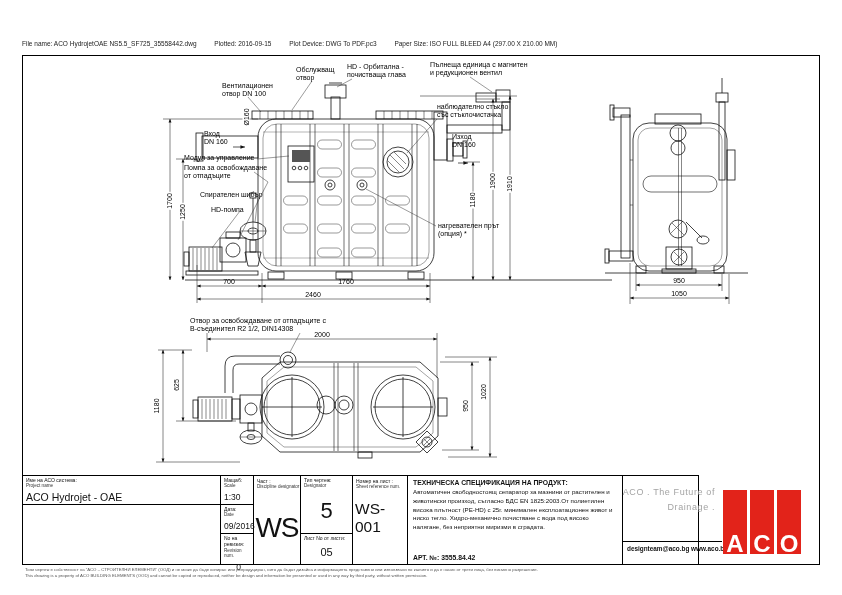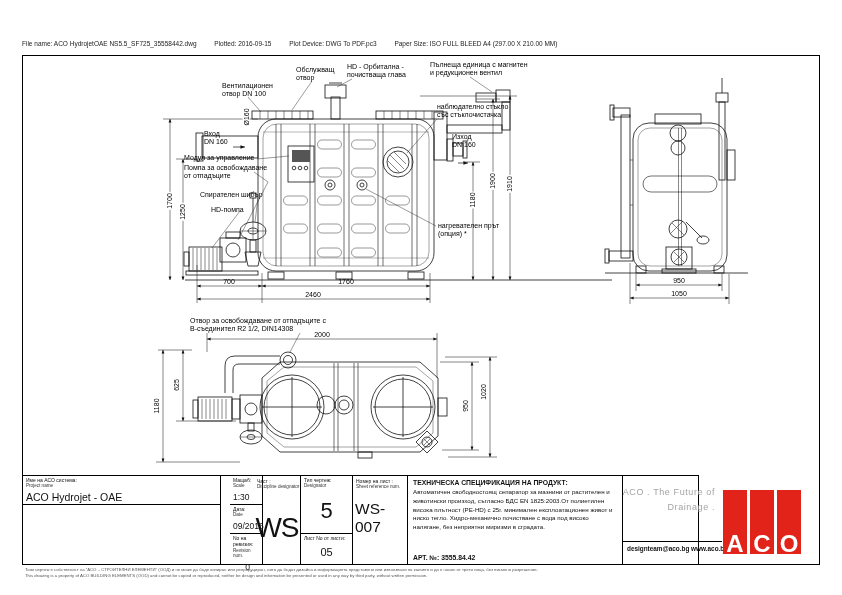--- a/index.html
+++ b/index.html
@@ -387,21 +387,21 @@
   <div class="titleblock">
 
     <div class="cell" style="left:0;width:198px">
       <div class="row">
         <div class="tb-lab"><span>Име на ACO система:</span>
           <span class="en">Project name</span></div>
         <div class="v-big">ACO Hydrojet - OAE</div>
       </div>
     </div>
 
-    <div class="cell" style="left:207px;width:33px">
+    <div class="cell" style="left:198px;width:33px">
       <div class="row">
         <div class="tb-lab"><span>Мащаб:</span>
           <span class="en">Scale</span></div>
         <div class="v-num">1:30</div>
       </div>
       <div class="row">
         <div class="tb-lab"><span>Дата:</span>
           <span class="en">Date</span></div>
         <div class="v-num">09/2016</div>
       </div>
@@ -426,21 +426,21 @@
       </div>
       <div style="position:relative;height:30px;padding:1px 0 0 3px">
         <div class="tb-lab"><span>Лист No от листи:</span></div>
         <div class="sheet05">05</div>
       </div>
     </div>
 
     <div class="cell" style="left:330px;width:55px">
       <div class="tb-lab" style="padding:2px 0 0 3px"><span>Номер на лист :</span>
         <span class="en">Sheet reference num.</span></div>
-      <div class="wsref">WS-007</div>
+      <div class="wsref">WS-001</div>
     </div>
 
     <div class="cell spec" style="left:385px;width:215px">
       <div class="spec-title">ТЕХНИЧЕСКА СПЕЦИФИКАЦИЯ НА ПРОДУКТ:</div>
       <div class="spec-body">Автоматичен свободностоящ сепаратор за мазнини от растителен и животински произход, съгласно БДС EN 1825:2003.От полиетилен висока плътност (PE-HD) с 25г. минимален експлоатационен живот и ниско тегло. Хидро-механично почистване с вода под високо налягане, без неприятни миризми в сградата.</div>
       <div class="spec-art">АРТ. №: 3555.84.42</div>
     </div>
 
     <div class="cell" style="left:600px;width:198px;border-right:none">
       <div class="slogan">

